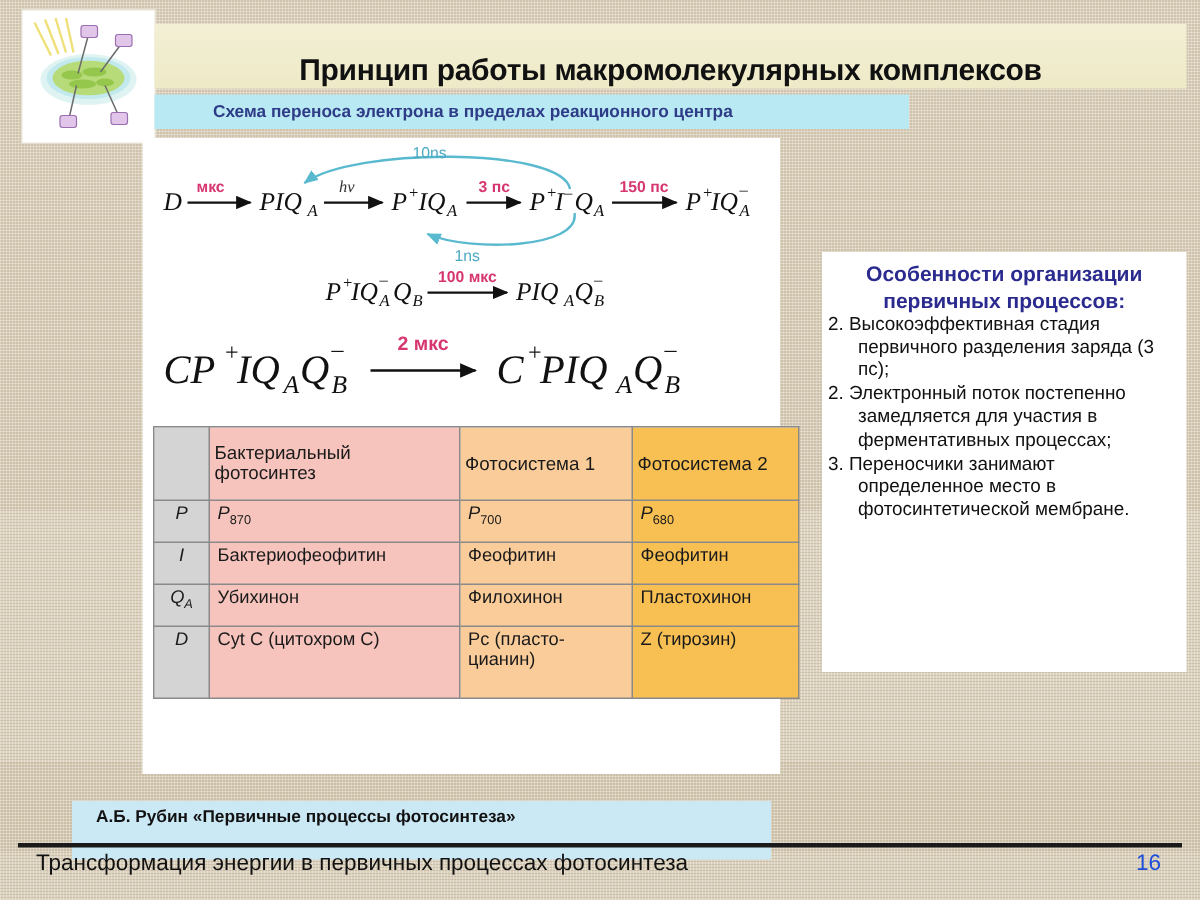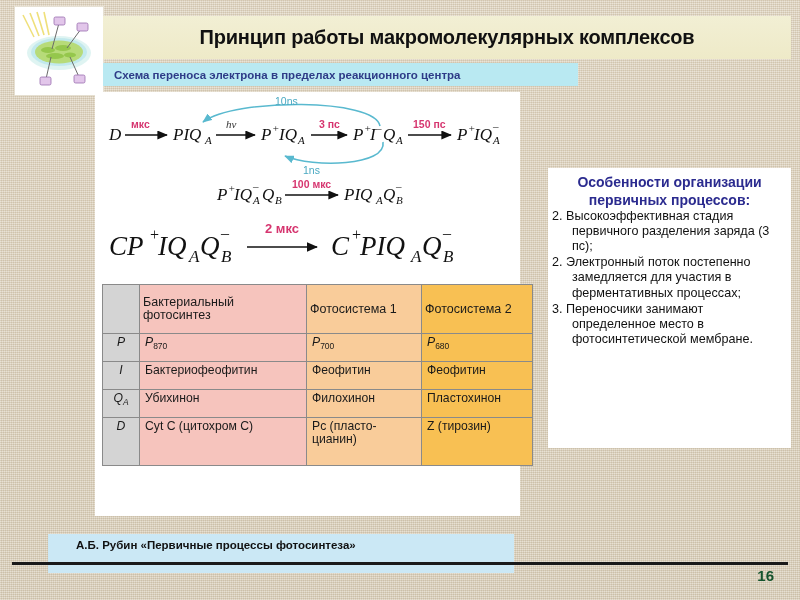--- a/index.html
+++ b/index.html
@@ -17,31 +17,31 @@
   .logo{
     position:absolute;left:14px;top:6px;width:88px;height:88px;
     background:#fdfdfb;border:1px solid #e6e0d2;
   }
   .logo svg{display:block;width:100%;height:100%;}
 
   
   .title-bar{
     position:absolute;left:103px;top:16px;width:688px;height:43px;
     background:linear-gradient(180deg,#f2efd4 0%, #eeeac8 100%);
-    display:flex;align-items:center;justify-content:center;
+    display:flex;align-items:flex-end;justify-content:center;
   }
   .title-bar .t{
     font-size:20px;font-weight:bold;color:#111;letter-spacing:-.2px;
     white-space:nowrap;
   }
 
   
   .subtitle{
     position:absolute;left:103px;top:63px;width:475px;height:23px;
-    background:#b9e9f2;display:flex;align-items:center;
+    background:#b9e9f2;display:flex;align-items:center;padding-left:28px;
   }
   .subtitle .s{
     font-size:11.5px;font-weight:bold;color:#2e3b87;padding-left:11px;
     white-space:nowrap;
   }
 
   
   .panel{
     position:absolute;left:95px;top:92px;width:425px;height:424px;
     background:#ffffff;
@@ -90,36 +90,36 @@
   .infobox ol{margin:0;padding:0;list-style:none;}
   .infobox li{
     font-size:12.6px;color:#111;line-height:1.2;
     padding-left:20px;text-indent:-20px;margin-top:1px;
   }
   .infobox li .num{display:inline-block;width:14px;text-indent:0;}
 
   
   .cite{
     position:absolute;left:48px;top:534px;width:466px;height:39px;
-    background:#cbe8f5;padding:4px 0 0 28px;box-sizing:border-box;
+    background:#cbe8f5;padding:4px 0 0 16px;box-sizing:border-box;
   }
   .cite .l1{font-size:11.5px;font-weight:bold;color:#111;line-height:1.3;}
   .cite .l2{font-size:11.2px;color:#111;font-style:italic;line-height:1.3;}
   .cite .l2 b{font-style:italic;font-weight:bold;}
 
   
   .footer{
     position:absolute;left:12px;top:562px;width:776px;height:30px;
   }
   .footer .rule{position:absolute;left:0;top:0;width:100%;height:3px;background:#1a1a1a;}
   .footer .ftxt{
     position:absolute;left:12px;top:5px;font-size:15px;color:#111;white-space:nowrap;
   }
   .footer .fnum{
-    position:absolute;right:14px;top:5px;font-size:15px;color:#14532d;font-weight:bold;
+    position:absolute;right:14px;top:5px;font-size:15px;color:#1d4ed8;font-weight:normal;
   }
 </style>
 </head>
 <body>
 
 <div class="logo">
   <svg viewBox="0 0 88 88" xmlns="http://www.w3.org/2000/svg">
     <rect x="0" y="0" width="88" height="88" fill="#ffffff"></rect>
     <g stroke="#efe07a" stroke-width="1.6">
       <line x1="8" y1="8" x2="19" y2="30"></line>
@@ -310,14 +310,15 @@
     <li><span class="num">3.</span><span>Переносчики занимают определенное место в фотосинтетической мембране.</span></li>
   </ol>
 </div>
 
 <div class="cite">
   <div class="l1">А.Б. Рубин «Первичные процессы фотосинтеза»</div>
 </div>
 
 <div class="footer">
   <div class="rule"></div>
+  <div class="ftxt">Трансформация энергии в первичных процессах фотосинтеза</div>
   <div class="fnum">16</div>
 </div>
 
 </body></html>

